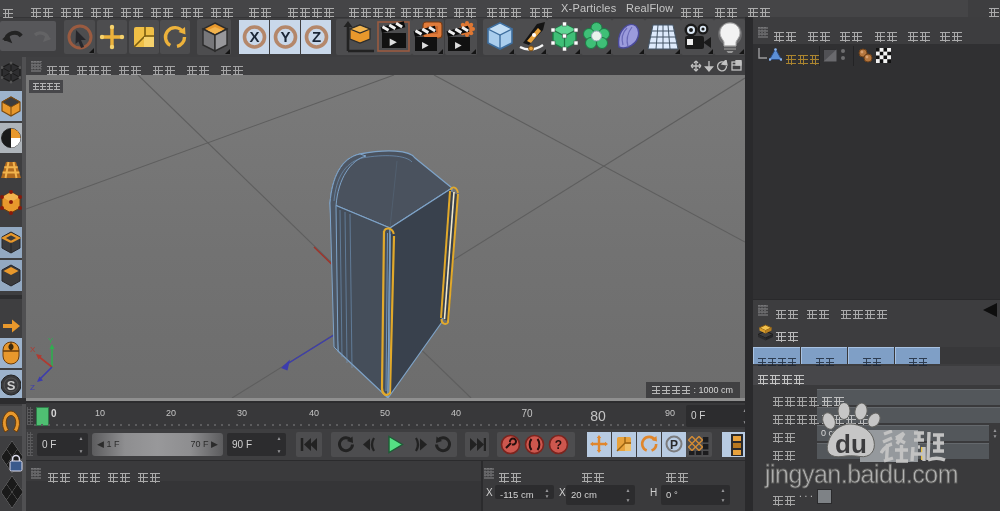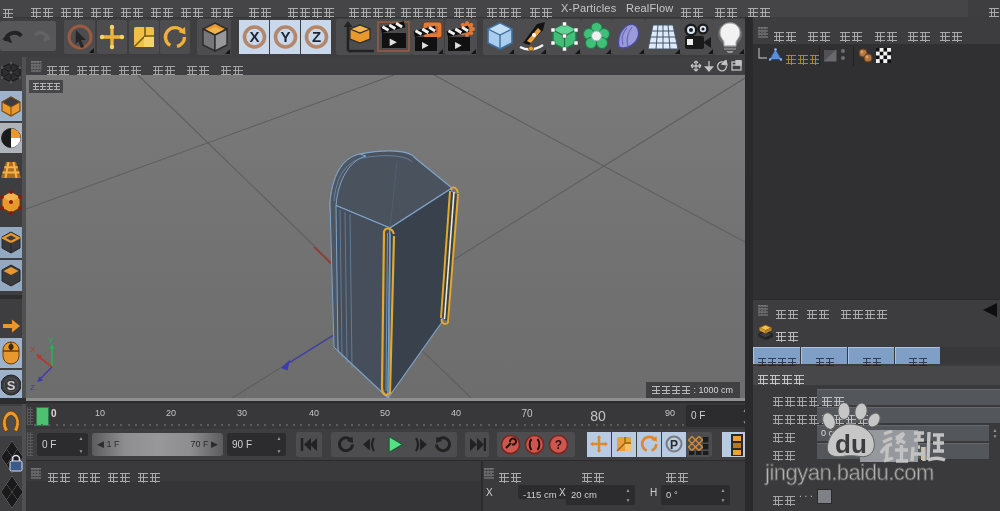--- a/index.html
+++ b/index.html
@@ -608,21 +608,21 @@
       <svg class="ab" style="left:457px;top:6px" width="12" height="12" viewBox="0 0 12 12">
         <g stroke="#8a8a8c" stroke-width="1">
           <path d="M1 2 H11 M1 5 H11 M1 8 H11 M1 11 H11"></path>
           <path d="M2 1 V11 M5 1 V11 M8 1 V11" stroke-dasharray="1 1.5"></path>
         </g>
       </svg>
       <b class="mi" style="left:472px;top:7px"><i class="c"></i><i class="c"></i></b>
       <b class="mi" style="left:555px;top:7px"><i class="c"></i><i class="c"></i></b>
       <b class="mi" style="left:639px;top:7px"><i class="c"></i><i class="c"></i></b>
       <div class="ab" style="left:460px;top:26px;font-size:10px;color:#cfcfcf">X</div>
-      <div class="fld" style="left:492px;top:24px;width:59px;height:14px;line-height:20px;font-size:9.5px">-115 cm<span class="spin">
+      <div class="fld" style="left:469px;top:24px;width:59px;height:14px;line-height:20px;font-size:9.5px">-115 cm<span class="spin">
           <span>▲</span>
           <span>▼</span>
         </span></div>
       <div class="ab" style="left:533px;top:26px;font-size:10px;color:#cfcfcf">X</div>
       <div class="fld" style="left:540px;top:24px;width:69px;height:20px;line-height:20px;font-size:9.5px">20 cm<span class="spin">
           <span>▲</span>
           <span>▼</span>
         </span></div>
       <div class="ab" style="left:624px;top:26px;font-size:10px;color:#cfcfcf">H</div>
       <div class="fld" style="left:635px;top:24px;width:69px;height:20px;line-height:20px;font-size:9.5px">0 °<span class="spin">
@@ -760,17 +760,17 @@
 <text x="32" y="50" font-family="Liberation Sans" font-size="26" font-weight="bold" fill="#3c3c3e" text-anchor="middle">du</text>
         </svg>
         <svg class="ab" style="left:127px;top:413px" width="66" height="34" viewBox="0 0 66 34">
 <g stroke="#c2c2c2" stroke-width="3.4" fill="none">
 <path d="M4 4 L12 1 M3 12 L12 8 M1 23 C4 18 8 15 12 14 M4 31 L13 28 M7.5 14 L6.5 31"></path>
 <path d="M16 8 L24 3 M16 8 L25 13 M24 3 L17 14 M15 20 H28 M21.5 15 V31 M16 31 H28"></path>
 <path d="M34 3 H44 M34 10 H44 M39 3 V10 M33 17 L32 31 M32 24 H45 M44 17 V31 M38 17 H40"></path>
 <path d="M49 2 L48 30 M53 5 H64 M53 13 H64 M53 21 H64 M58.5 5 V21 M48 30 C53 28 60 28 65 30"></path>
 </g>
         </svg>
-        <div class="ab" style="left:12px;top:443px;font-size:22px;color:#b4b4b4;-webkit-text-stroke:.8px #5e5e5c;letter-spacing:-.5px">jingyan.baidu.com</div>
+        <div class="ab" style="left:12px;top:443px;font-size:25px;color:#b4b4b4;-webkit-text-stroke:.8px #5e5e5c;letter-spacing:-.5px">jingyan.baidu.com</div>
       </div>
     </div>
 <div class="ab" style="left:745px;top:17px;width:8px;height:494px;background:#2a2a2c"></div>
 
 </div>
 </body></html>

